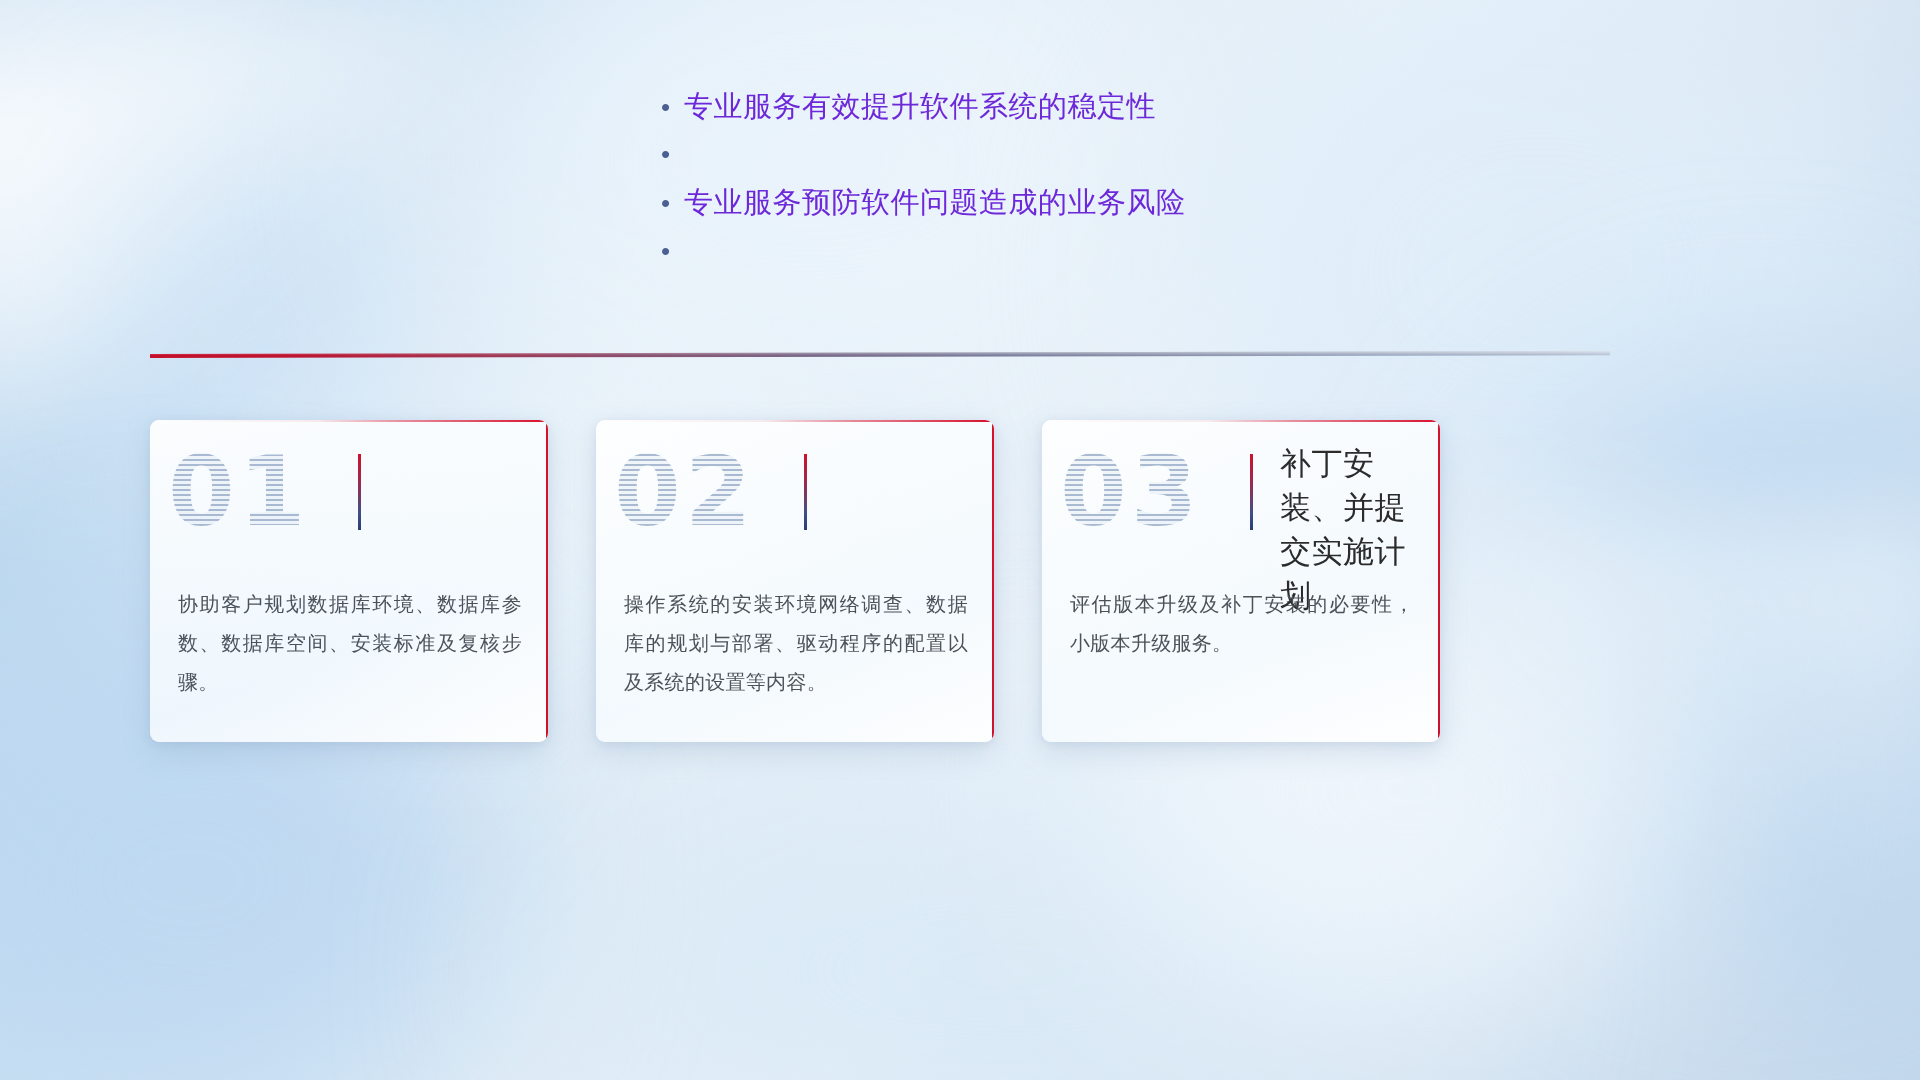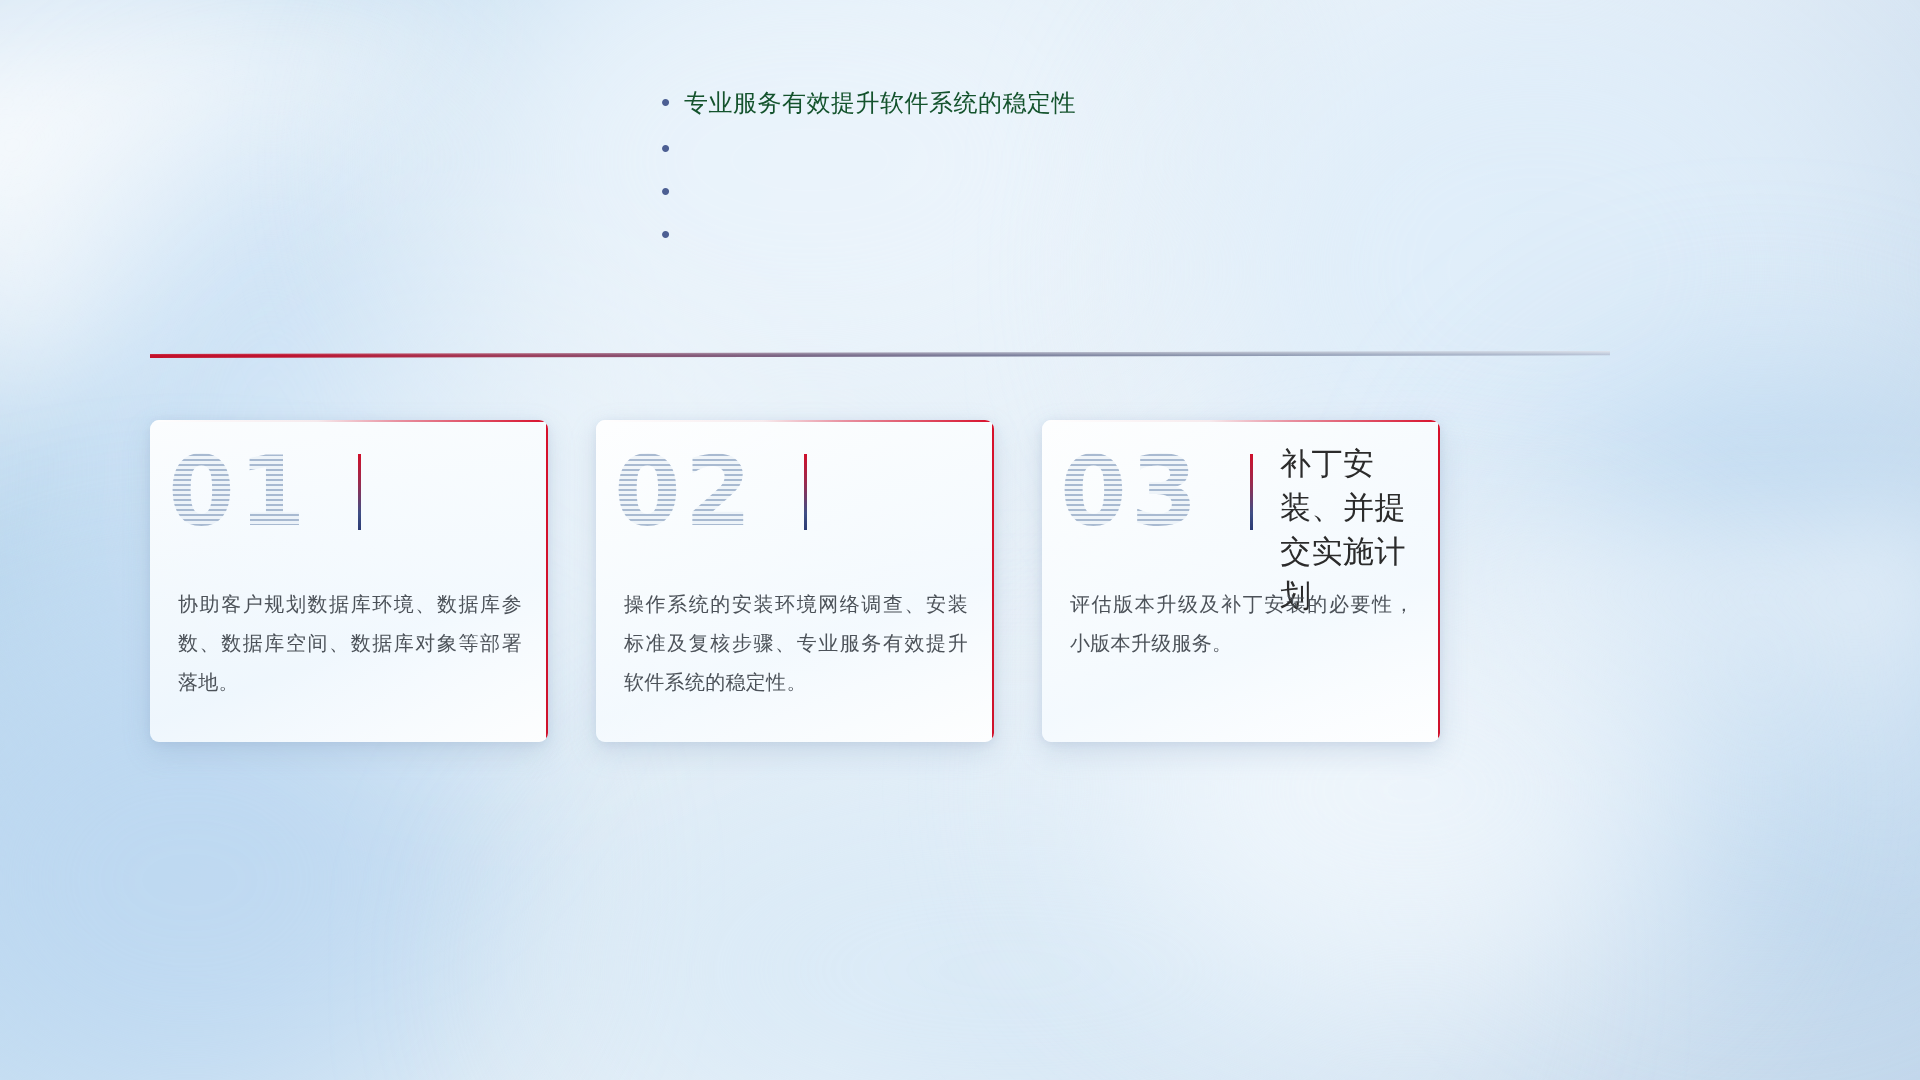--- a/index.html
+++ b/index.html
@@ -63,22 +63,22 @@
   .bullet-row {
     display:flex; align-items:baseline;
     width:620px;
   }
   .bullet-dot {
     width:34px; flex:0 0 34px;
     color:#4c5f93; font-size:26px; line-height:1;
     text-align:left; padding-left:11px;
   }
   .bullet-text {
-    font-size:24px; line-height:1.25;
-    color:#14532d; letter-spacing:.5px;
+    font-size:29px; line-height:1.25;
+    color:#6d28d9; letter-spacing:.5px;
     white-space:nowrap;
   }
 
   
   .divider-wrap {
     position:absolute; left:150px; top:345px; width:1460px; height:24px; z-index:6;
   }
   .divider {
     position:absolute; left:0; top:6px; width:100%; height:7px;
     background:linear-gradient(90deg,
@@ -201,49 +201,50 @@
 <div class="bullets">
   <div class="bullet-row">
     <span class="bullet-dot">•</span>
     <span class="bullet-text">专业服务有效提升软件系统的稳定性</span>
   </div>
   <div class="bullet-row">
     <span class="bullet-dot">•</span>
   </div>
   <div class="bullet-row">
     <span class="bullet-dot">•</span>
+    <span class="bullet-text">专业服务预防软件问题造成的业务风险</span>
   </div>
   <div class="bullet-row">
     <span class="bullet-dot">•</span>
   </div>
 </div>
 
 <div class="divider-wrap">
   <div class="divider"></div>
   <div class="divider-sheen"></div>
 </div>
 
 <div class="cards">
 
   <div class="card">
     <div class="card-head">
       <div class="card-num-glow">01</div>
       <div class="card-num">01</div>
       <div class="tick"></div>
     </div>
-    <div class="card-body">协助客户规划数据库环境、数据库参数、数据库空间、数据库对象等部署落地。</div>
+    <div class="card-body">协助客户规划数据库环境、数据库参数、数据库空间、安装标准及复核步骤。</div>
   </div>
 
   <div class="card">
     <div class="card-head">
       <div class="card-num-glow">02</div>
       <div class="card-num">02</div>
       <div class="tick"></div>
     </div>
-    <div class="card-body">操作系统的安装环境网络调查、安装标准及复核步骤、专业服务有效提升软件系统的稳定性。</div>
+    <div class="card-body">操作系统的安装环境网络调查、数据库的规划与部署、驱动程序的配置以及系统的设置等内容。</div>
   </div>
 
   <div class="card">
     <div class="card-head">
       <div class="card-num-glow">03</div>
       <div class="card-num">03</div>
       <div class="tick"></div>
       <div class="card-title">补丁安装、并提交实施计划</div>
     </div>
     <div class="card-body">评估版本升级及补丁安装的必要性，小版本升级服务。</div>

